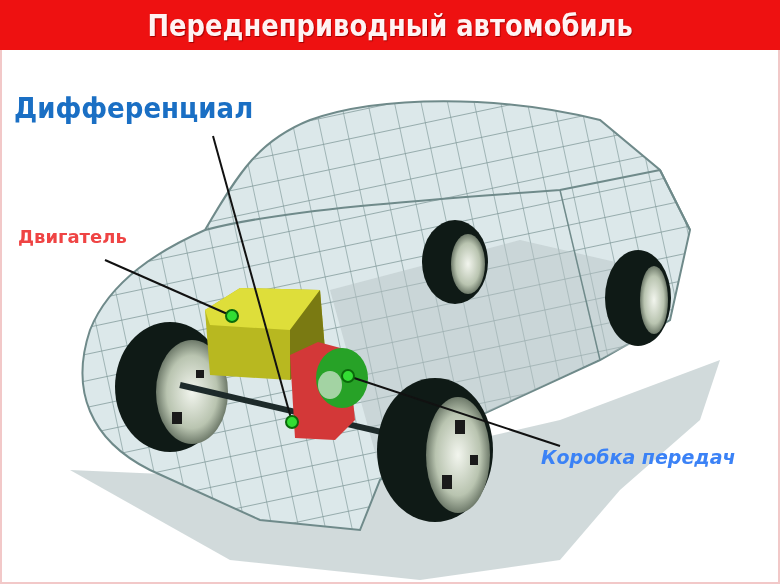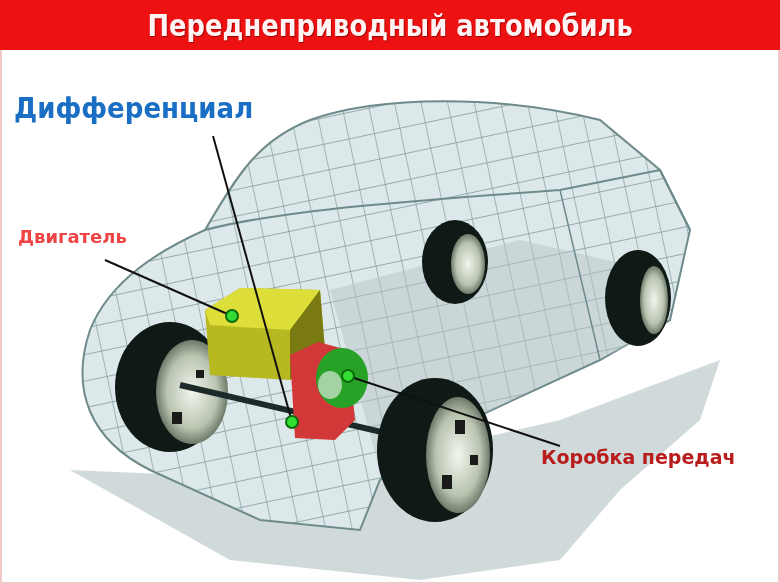--- a/index.html
+++ b/index.html
@@ -3,21 +3,21 @@
 <meta charset="utf-8">
 <style>
   html, body { margin:0; padding:0; }
   body { width:780px; height:584px; background:#ffffff; position:relative; overflow:hidden; font-family:"DejaVu Sans", sans-serif; }
   .frame { position:absolute; left:0; top:0; width:776px; height:580px; border:2px solid #f2c8c8; box-sizing:content-box; }
   .header { position:absolute; left:0; top:0; width:780px; height:50px; background:#ee1111; display:flex; align-items:center; justify-content:center;text-align:center; }
   .header-title { color:#fff3f3; font-family:"DejaVu Sans", sans-serif; font-weight:bold; font-size:30px; letter-spacing:0px; text-shadow:1px 1px 1px #a00000; transform:scaleX(0.86); }
   .lbl { position:absolute; font-family:"DejaVu Sans", sans-serif; font-weight:bold; white-space:nowrap; }
   .lbl-diff { left:14px; top:92px; font-size:28px; color:#1a6fc4; transform-origin:left; transform:scaleX(0.93); }
   .lbl-engine { left:18px; top:226px; font-size:18px; color:#ef4444; }
-  .lbl-gear { left:541px; top:446px; font-size:19px; color:#b91c1c; }
+  .lbl-gear { left:541px; top:446px; font-size:19px; color:#3b82f6;font-style:italic; }
   svg.art { position:absolute; left:0; top:50px; }
 </style>
 </head>
 <body>
 
 <div class="frame"></div>
 
 <div class="header">
   <span class="header-title">Переднеприводный автомобиль</span>
 </div>

